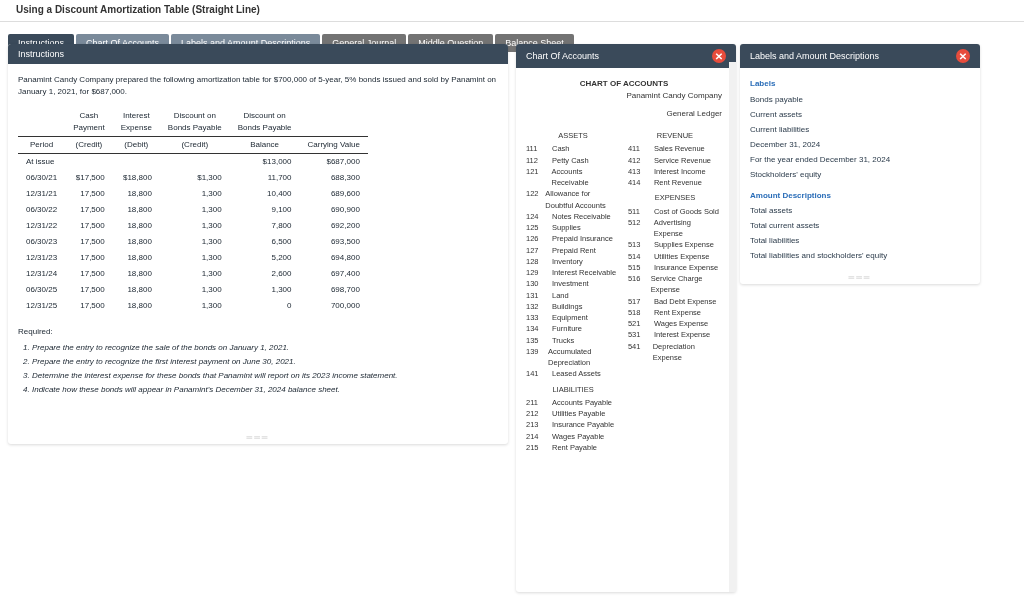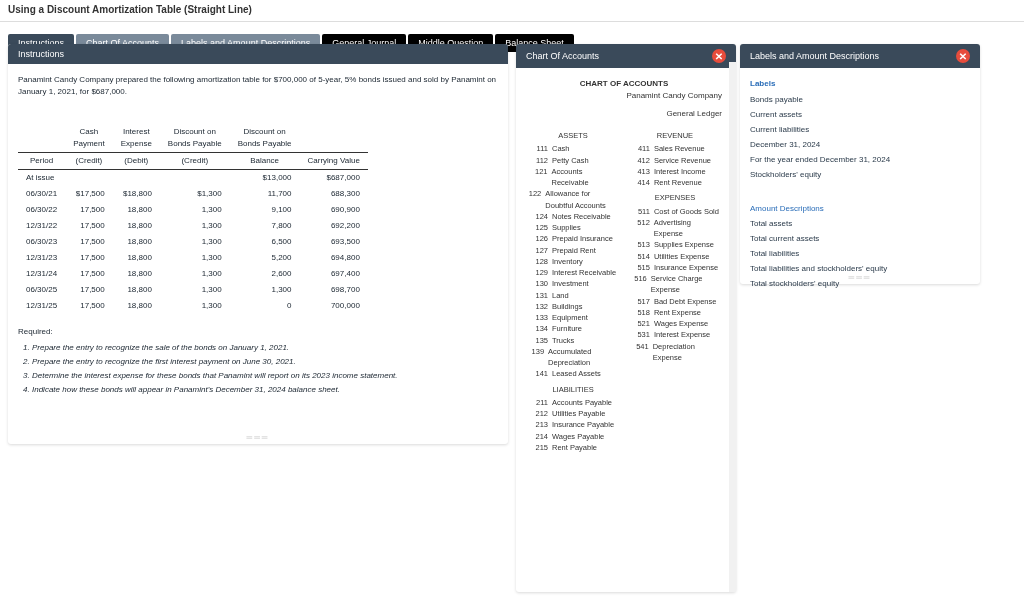--- a/index.html
+++ b/index.html
@@ -1,48 +1,48 @@
 <!DOCTYPE html>
 <html><head>
 <meta charset="utf-8">
 <style>
 *{box-sizing:border-box;margin:0;padding:0}
 body{font-family:Arial,sans-serif;font-size:9px;color:#333;background:#fff;width:1024px;height:598px;overflow:hidden;position:relative}
-.title{font-weight:bold;font-size:10px;padding:4px 8px}
+.title{font-weight:bold;font-size:10px;padding:4px 16px}
 .hr{border-bottom:1px solid #ddd;margin:2px 0 8px}
 .tabs{display:flex;gap:2px;padding:4px 8px}
 .tab{padding:4px 10px;font-size:9px;color:#fff;background:#7a8a9a;border-radius:2px;cursor:pointer}
 .tab.dark{background:#3a4a5a}
-.tab.active{background:#000000}
+.tab.active{background:#737373}
 .panels{position:absolute;top:44px;left:8px;right:8px;bottom:4px}
 .panel{position:absolute;background:#fff;border-radius:3px;box-shadow:0 1px 3px rgba(0,0,0,.15)}
 .panel-head{background:#3a4a5a;color:#fff;padding:5px 10px;font-size:9px;border-radius:3px 3px 0 0;display:flex;justify-content:space-between;align-items:center}
 .close-x{width:14px;height:14px;background:#e74c3c;border-radius:50%;color:#fff;display:flex;align-items:center;justify-content:center;font-size:10px;font-weight:bold}
 .panel-body{padding:10px;font-size:8px;line-height:1.5;color:#333}
 .p1{left:0;top:0;width:500px;height:400px}
 .p2{left:508px;top:0;width:220px;height:548px}
 .p3{left:732px;top:0;width:240px;height:240px}
-.intro{color:#1a2530;margin-bottom:26px}
+.intro{color:#1a2530;margin-bottom:10px}
 table.amort{border-collapse:collapse;font-size:8px;color:#1a2530}
 table.amort th{font-weight:normal;padding:2px 8px;text-align:center;border-bottom:1px solid #333}
 table.amort td{padding:2px 8px;text-align:right}
 table.amort td:first-child{text-align:left}
 .req-title{font-weight:normal;margin-top:12px;color:#1a2530}
 .req-list{margin-top:4px;color:#1a2530}
 .req-list li{margin-left:14px;margin-bottom:2px;font-style:italic}
 .coa-title{text-align:center;font-weight:bold;font-size:8px}
 .coa-sub{text-align:right;font-size:8px;margin-bottom:6px}
 .coa-grid{display:flex;justify-content:space-between;font-size:7.5px}
 .coa-col{width:48%}
 .coa-sect{font-weight:normal;text-align:center;margin:4px 0 2px}
 .coa-row{display:flex}
-.coa-num{width:22px;text-align:right;margin-right:4px}
+.coa-num{width:22px;text-align:left;margin-right:4px}
 .labels-heading{color:#2a6db8;font-weight:bold;margin-bottom:4px}
 .label-item{color:#2a3a4a;margin-bottom:3px;cursor:pointer}
-.label-heading-amt{color:#2a6db8;font-weight:normal;margin:22px 0 3px}
+.label-heading-amt{color:#2a6db8;font-weight:bold;margin:9px 0 3px}
 .scroll-edge{position:absolute;right:0;top:18px;bottom:0;width:7px;background:#f1f1f1}
 .grip{position:absolute;bottom:2px;left:50%;transform:translateX(-50%);color:#ccc;font-size:8px;letter-spacing:2px}
 </style>
 </head>
 <body>
 
 <div class="title">Using a Discount Amortization Table (Straight Line)</div>
 <div class="hr"></div>
 <div class="tabs">
   <div class="tab dark">Instructions</div>
@@ -91,20 +91,28 @@
             </tr>
             <tr>
               <td>06/30/21</td>
               <td>$17,500</td>
               <td>$18,800</td>
               <td>$1,300</td>
               <td>11,700</td>
               <td>688,300</td>
             </tr>
             <tr>
+              <td>12/31/21</td>
+              <td>17,500</td>
+              <td>18,800</td>
+              <td>1,300</td>
+              <td>10,400</td>
+              <td>689,600</td>
+            </tr>
+            <tr>
               <td>06/30/22</td>
               <td>17,500</td>
               <td>18,800</td>
               <td>1,300</td>
               <td>9,100</td>
               <td>690,900</td>
             </tr>
             <tr>
               <td>12/31/22</td>
               <td>17,500</td>
@@ -363,19 +371,18 @@
           <div class="label-item">December 31, 2024</div>
           <div class="label-item">For the year ended December 31, 2024</div>
           <div class="label-item">Stockholders' equity</div>
         </div>
       <div class="label-heading-amt">Amount Descriptions</div>
       <div id="labels2">
           <div class="label-item">Total assets</div>
           <div class="label-item">Total current assets</div>
           <div class="label-item">Total liabilities</div>
           <div class="label-item">Total liabilities and stockholders' equity</div>
-          <div class="label-item">Total stockholders' equity</div>
         </div>
     </div>
     <div class="grip">═══</div>
   </div>
 
 </div>
 
 </body></html>

